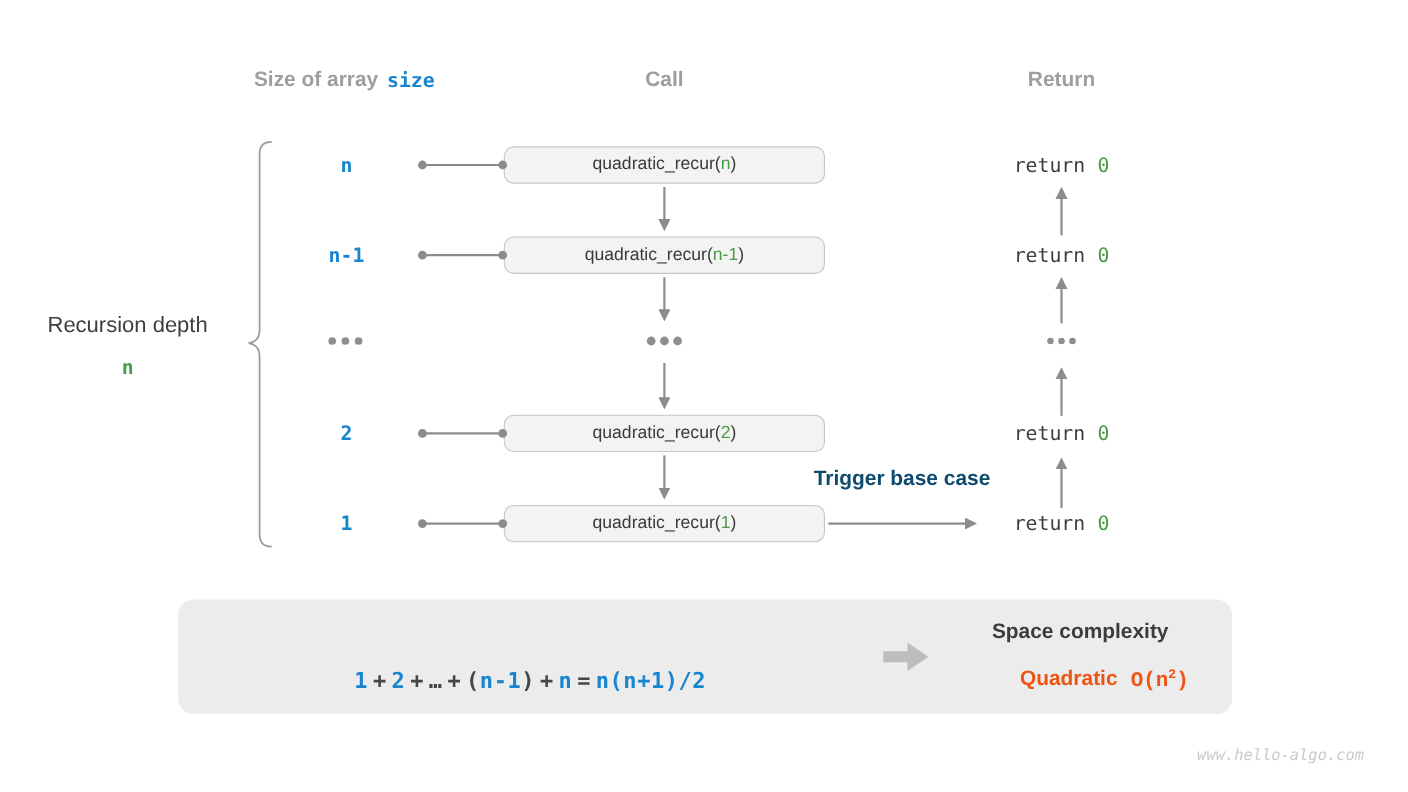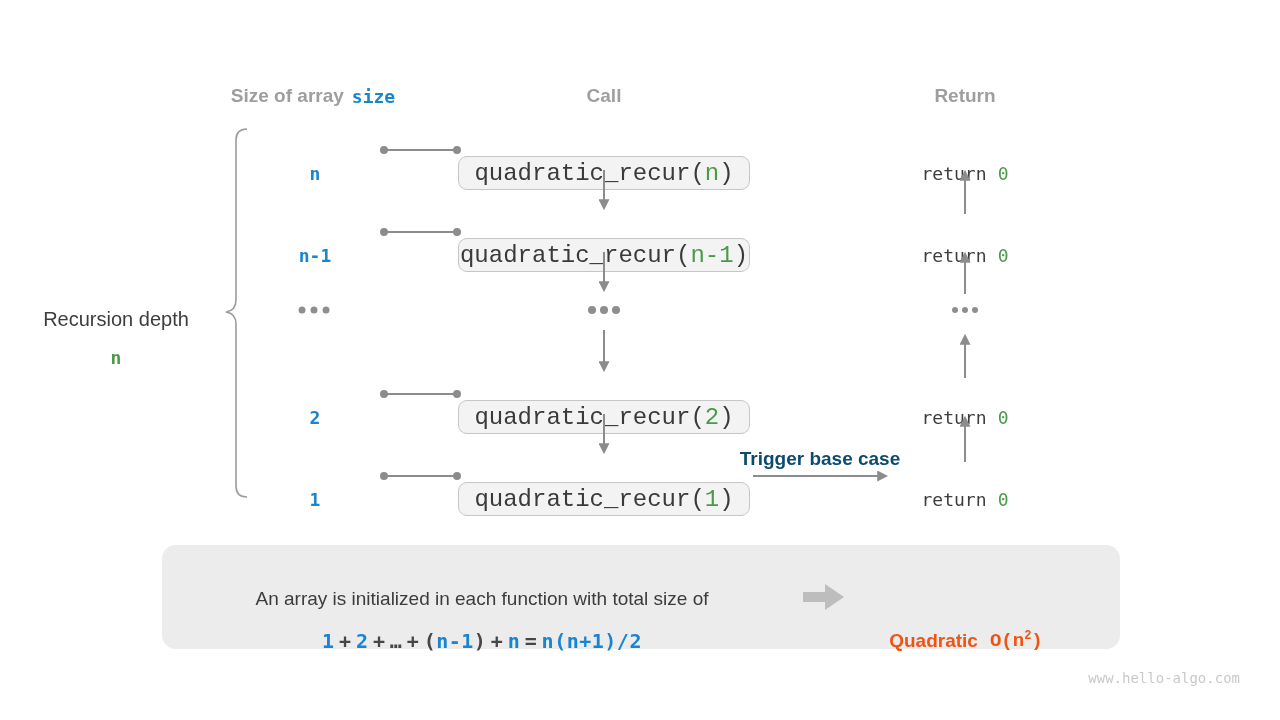--- a/index.html
+++ b/index.html
@@ -5,38 +5,38 @@
   * { margin: 0; padding: 0; box-sizing: border-box; }
   html, body { background: #ffffff; }
   .canvas {
     position: relative;
     width: 1280px;
     height: 720px;
     background: #ffffff;
     overflow: hidden;
     font-family: "Liberation Sans", sans-serif;
   }
-  .abs { position: absolute; display: flex; align-items: center; justify-content: center; margin-top: 23px; }
+  .abs { position: absolute; display: flex; align-items: center; justify-content: center; }
 
   
   .col-header { color: #9e9e9e; font-size: 19px; font-weight: bold; }
   .col-header .code-part { font-family: "DejaVu Sans Mono", monospace; color: #1885d0; font-size: 18px; margin-left: 8px; }
 
   
   .depth-label { color: #3d3d3d; font-size: 20px; }
   .depth-n { color: #4a9b49; font-size: 18px; font-weight: bold; font-family: "DejaVu Sans Mono", monospace; }
 
   
   .size-label { color: #1885d0; font-size: 18px; font-weight: bold; font-family: "DejaVu Sans Mono", monospace; }
   .call-box {
     background: #f3f3f3;
     border: 1.5px solid #c6c6c6;
     border-radius: 9px;
-    font-family: Liberation Mono, monospace;
-    font-size: 24px;
+    font-family: Liberation Sans, sans-serif;
+    font-size: 16px;
     color: #3a3a3a;
     white-space: pre;
   }
   .call-box .arg { color: #4a9b49; }
   .return-item { font-family: "DejaVu Sans Mono", monospace; font-size: 18px; color: #3d3d3d; white-space: pre; }
   .return-item .ret-val { color: #4a9b49; margin-left: 0.62em; }
 
   .trigger-label { color: #0c4a6e; font-size: 19px; font-weight: bold; }
 
   
@@ -97,30 +97,30 @@
   <div class="abs return-item" style="left:895px; top:382px; width:140px; height:24px;">
     <span>return</span><span class="ret-val">0</span>
   </div>
   <div class="abs return-item" style="left:895px; top:464px; width:140px; height:24px;">
     <span>return</span><span class="ret-val">0</span>
   </div>
 
   <div class="abs trigger-label" style="left:710px; top:423px; width:220px; height:26px;">Trigger base case</div>
 
   <div class="panel" style="left:162px; top:545px; width:958px; height:104px;"></div>
-  <div class="abs summary-line1" style="left:182px; top:563px; width:600px; height:26px;">An array is initialized in each function with total size of</div>
   <div class="abs formula" style="left:182px; top:603px; width:600px; height:30px;">
     <span class="blue">1</span><span class="dark op">+</span><span class="blue">2</span><span class="dark op">+</span><span class="dark">…</span><span class="dark op">+</span><span class="dark">(</span><span class="blue">n-1</span><span class="dark">)</span><span class="dark op">+</span><span class="blue">n</span><span class="dark op">=</span><span class="blue">n(n+1)/2</span>
   </div>
-  <div class="abs complexity" style="left:856px; top:604px; width:220px; height:28px;">
+  <div class="abs space-title" style="left:872px; top:562px; width:220px; height:26px;">Space complexity</div>
+  <div class="abs complexity" style="left:894px; top:604px; width:220px; height:28px;">
     <span>Quadratic</span>
     <span class="bigo"><span>O(n</span><sup>2</sup><span>)</span></span>
   </div>
 
-  <div class="abs watermark" style="left:1040px; top:646px; width:200px; height:18px;">www.hello-algo.com</div>
+  <div class="abs watermark" style="left:1040px; top:678px; width:200px; height:18px;font-style:italic;">www.hello-algo.com</div>
 
   <svg class="overlay" width="1280" height="720" viewBox="0 0 1280 720">
     <defs>
       <marker id="arr" viewBox="0 0 10 10" refX="8" refY="5" markerWidth="5.5" markerHeight="5.5" orient="auto-start-reverse">
         <path d="M0,0 L10,5 L0,10 z" fill="#8c8c8c"></path>
       </marker>
     </defs>
 
     <path d="M 247 129 C 240 129 236 133 236 140 L 236 300 C 236 307 233 311 226 312 C 233 313 236 317 236 324 L 236 486 C 236 493 240 497 247 497" fill="none" stroke="#9c9c9c" stroke-width="1.6"></path>
 

